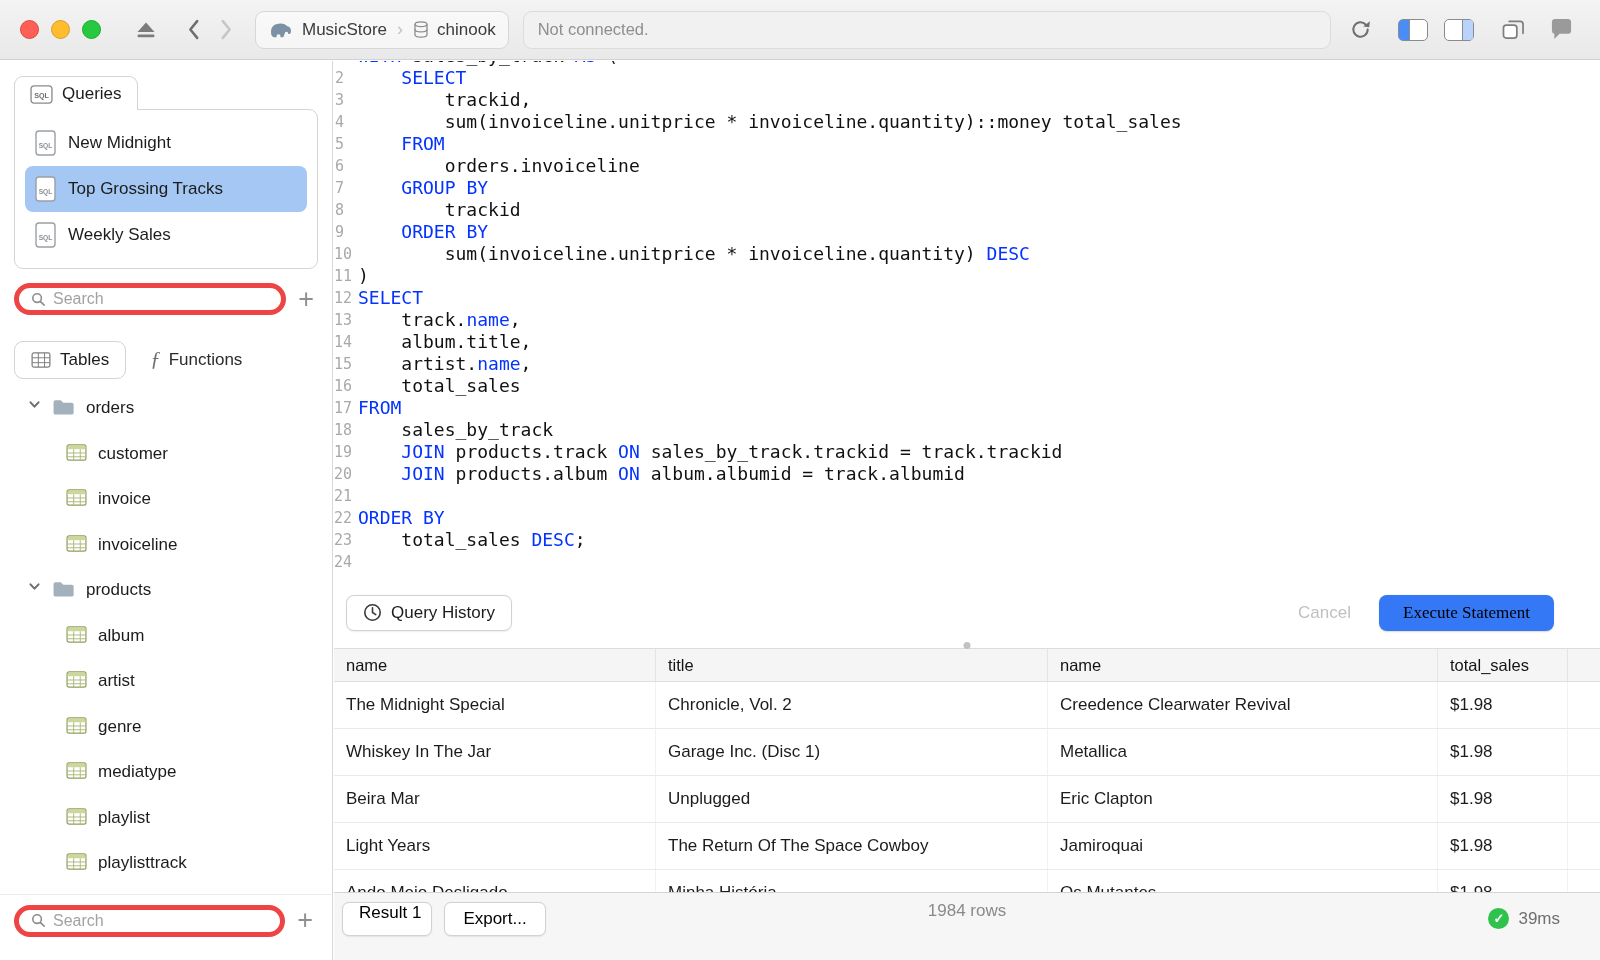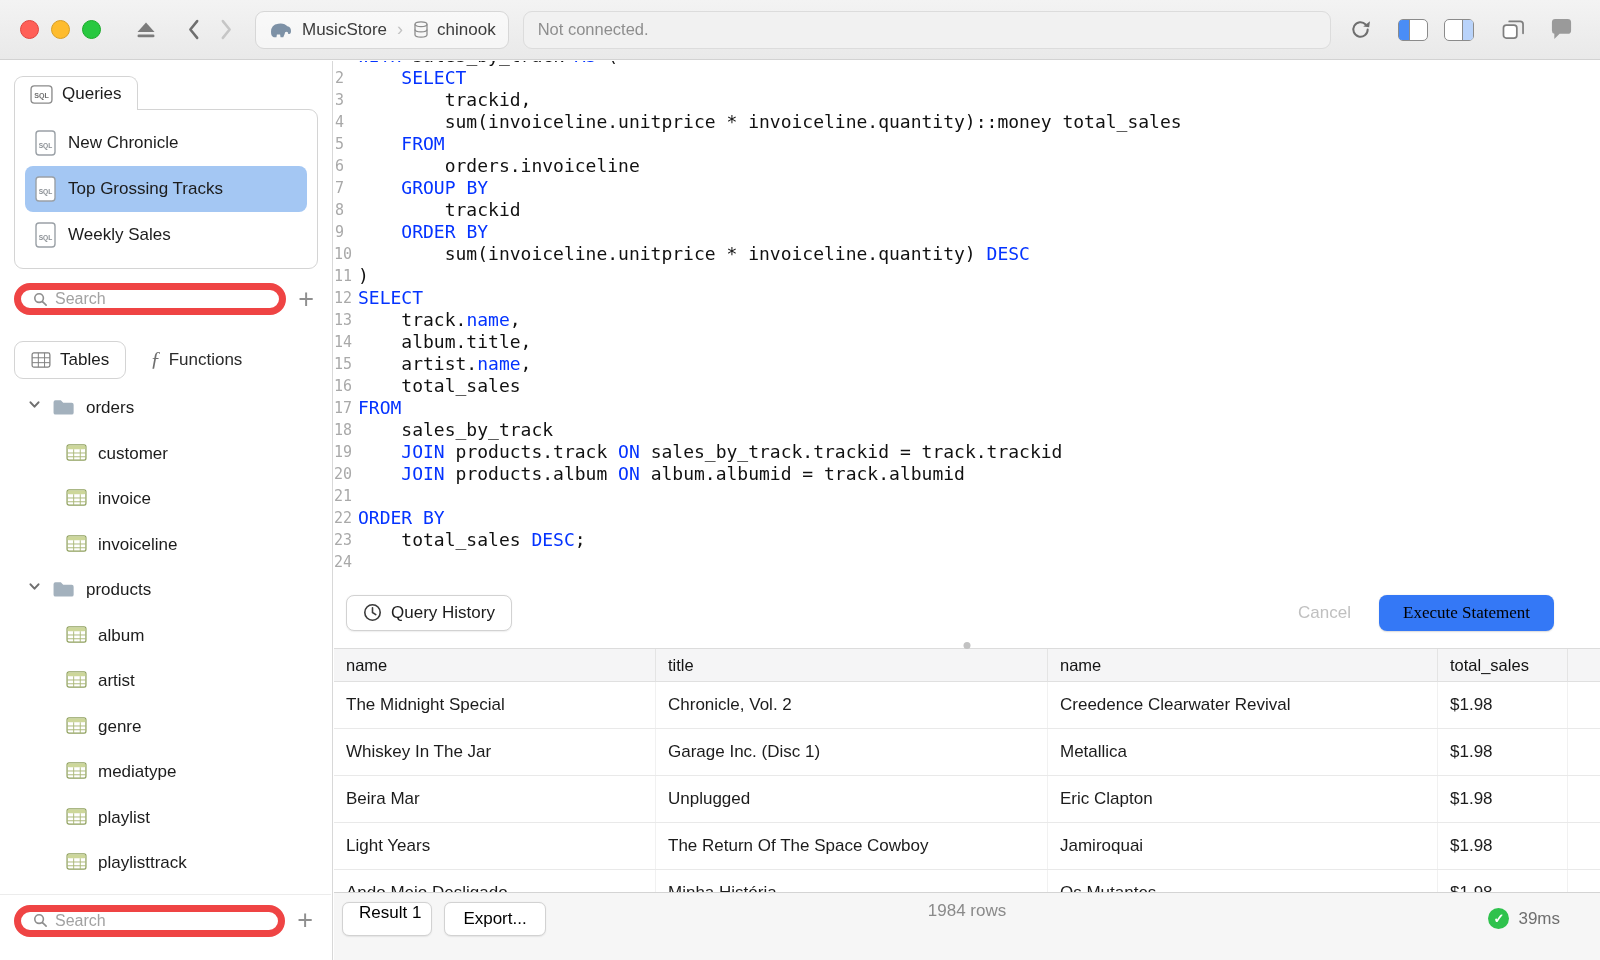--- a/index.html
+++ b/index.html
@@ -35,21 +35,21 @@
   .sidebar { position:absolute; top:61px; left:0; bottom:0; width:333px; background:#fff;
     border-right:1px solid #d8d8d8; display:flex; flex-direction:column; overflow:hidden; }
   .qpanel { margin:15px 14px 0; }
   .qtab { display:inline-flex; align-items:center; gap:9px; padding:7px 15px 6px;
     border:1px solid #d4d4d4; border-bottom:none; border-radius:9px 9px 0 0; background:#fff;
     position:relative; z-index:2; margin-bottom:-1px; font-size:17px; }
   .qlist { border:1px solid #d4d4d4; border-radius:0 9px 9px 9px; background:#fff; padding:10px; position:relative; z-index:1; }
   .qitem { display:flex; align-items:center; gap:12px; height:46px; padding:0 10px; border-radius:8px; font-size:17px; }
   .qitem.selected { background:var(--sel,#a4c7f3); }
   .searchrow { display:flex; align-items:center; gap:8px; margin:14px 14px 0; }
-  .search { flex:1; display:flex; align-items:center; gap:7px; height:32px; border:7px solid #ef4444;
+  .search { flex:1; display:flex; align-items:center; gap:7px; height:32px; border:5px solid #ef4444;
     border-radius:16px; background:#fff; padding:0 12px; }
   .search input { border:none; outline:none; flex:1; font-size:16px; font-family:inherit; color:#3c3c3c; background:transparent; min-width:0; }
   .search input::placeholder { color:#a2a2a2; }
   .plusbtn { background:none; border:none; font-size:27px; color:#8f8f8f; line-height:1; padding:0 4px; font-weight:300; cursor:default; }
   .tabsrow { margin:24px 0 0 14px; display:flex; align-items:center; gap:10px; }
   .ttab { display:inline-flex; align-items:center; gap:9px; padding:8px 16px; border:1px solid #d4d4d4;
     border-radius:9px; background:#fff; font-size:17px; }
   .ftab { display:inline-flex; align-items:center; gap:8px; padding:8px 14px; font-size:17px; color:#2b2b2b; background:none; border:none; font-family:inherit; }
   .fx { font-family:"Liberation Serif", serif; font-style:italic; font-size:21px; color:#6f6f6f; }
   .tree { flex:1; margin-top:18px; overflow:hidden; }
@@ -185,21 +185,21 @@
             <text x="12" y="13.8" font-size="7.5" text-anchor="middle" fill="#6f6f6f" font-weight="bold" font-family="sans-serif">SQL</text>
           </svg>
         <span>Queries</span>
       </div>
       <div class="qlist">
           <div class="qitem">
             <svg width="21" height="26" viewBox="0 0 21 26">
               <rect x="1" y="1" width="19" height="24" rx="3" fill="#fff" stroke="#9aa0a6" stroke-width="1.4"></rect>
               <text x="10.5" y="17.5" font-size="6.6" font-family="sans-serif" fill="#8a8f94" text-anchor="middle" font-weight="bold">SQL</text>
             </svg>
-            <span>New Chronicle</span>
+            <span>New Midnight</span>
           </div>
           <div class="qitem selected">
             <svg width="21" height="26" viewBox="0 0 21 26">
               <rect x="1" y="1" width="19" height="24" rx="3" fill="#fff" stroke="#9aa0a6" stroke-width="1.4"></rect>
               <text x="10.5" y="17.5" font-size="6.6" font-family="sans-serif" fill="#8a8f94" text-anchor="middle" font-weight="bold">SQL</text>
             </svg>
             <span>Top Grossing Tracks</span>
           </div>
           <div class="qitem">
             <svg width="21" height="26" viewBox="0 0 21 26">

